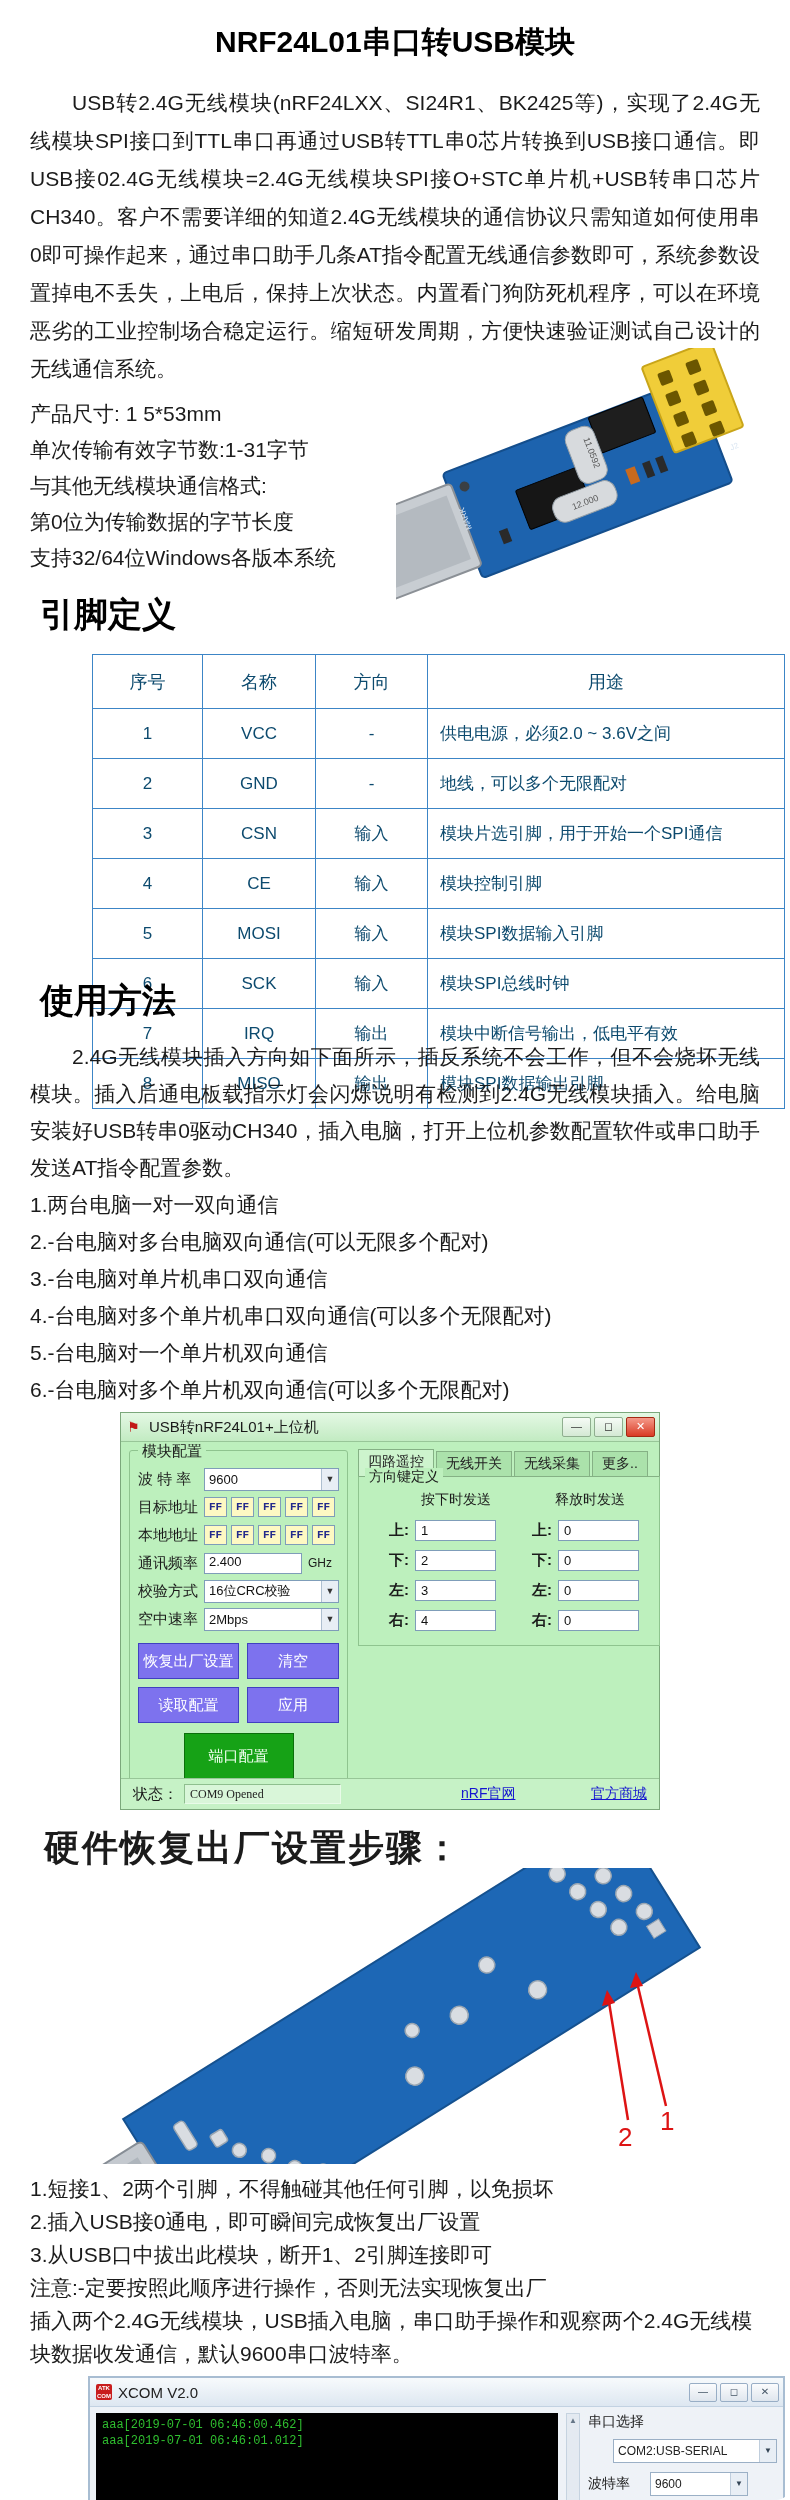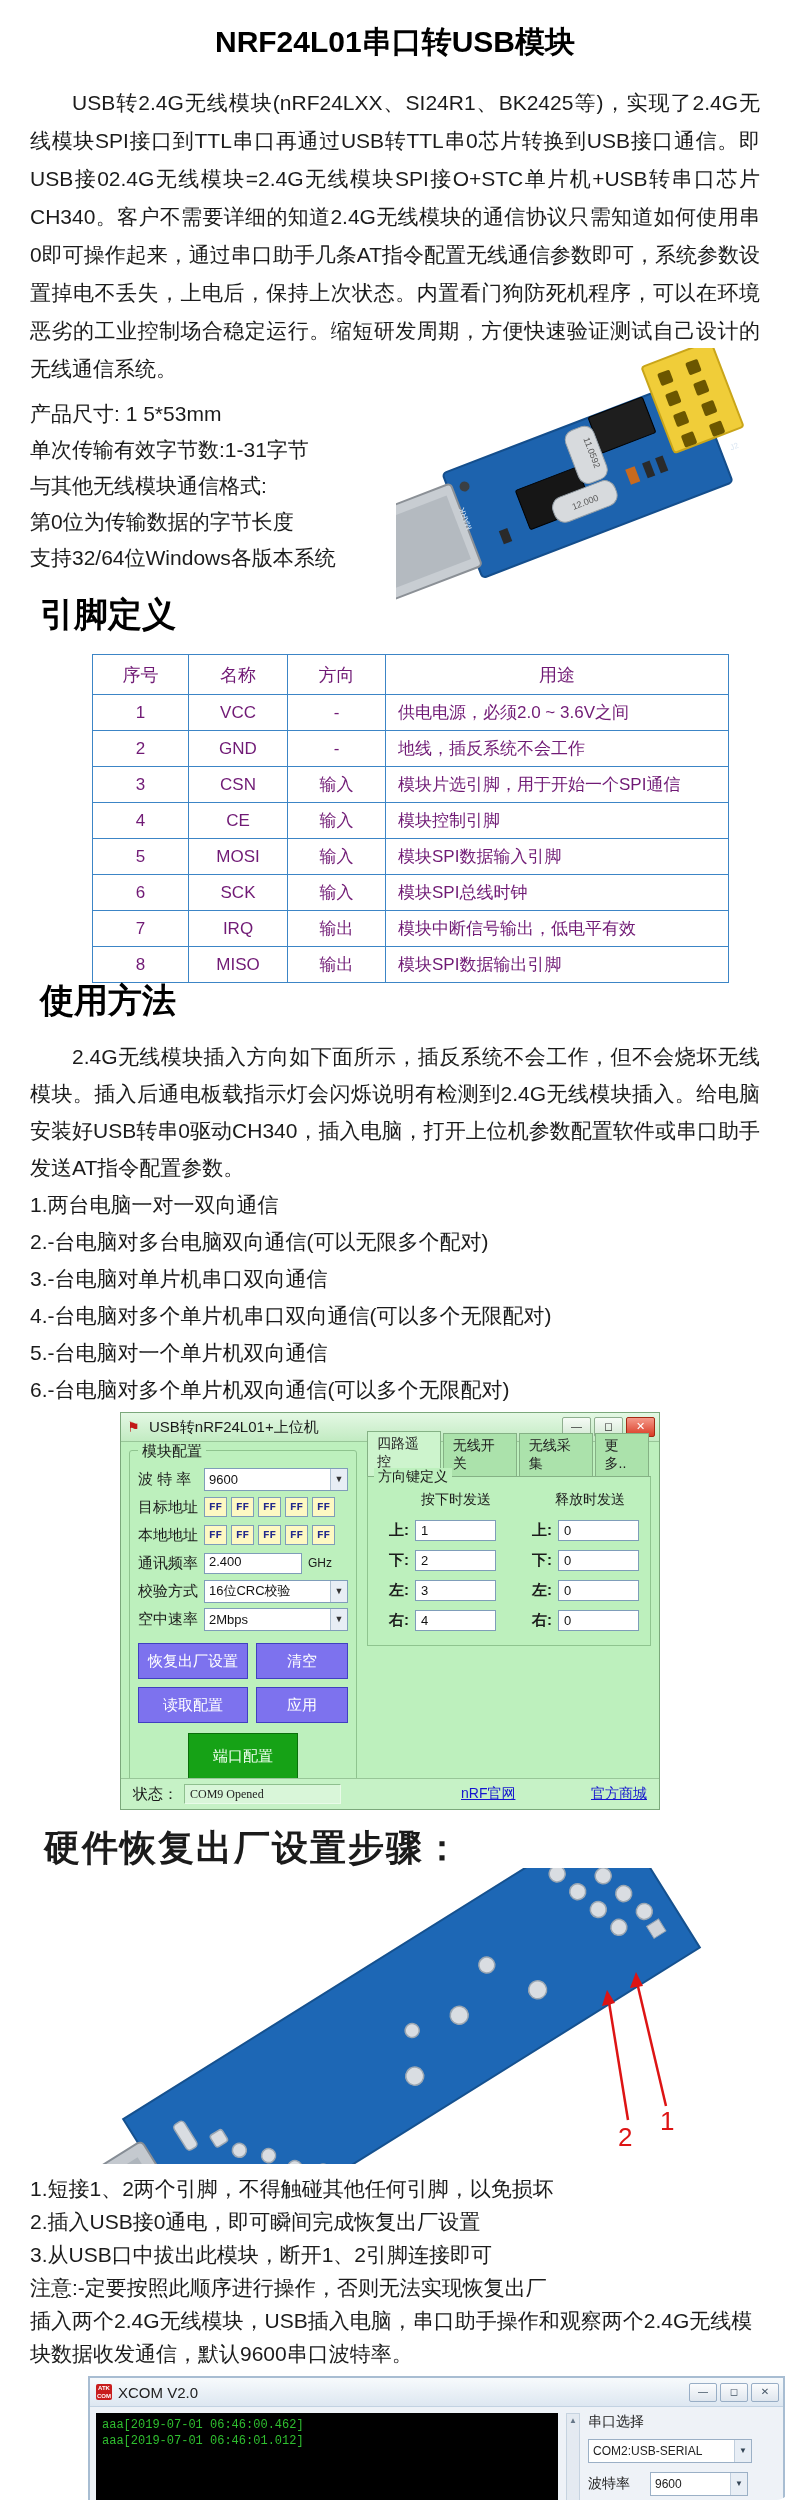--- a/index.html
+++ b/index.html
@@ -8,22 +8,22 @@
   
   .page-title{position:absolute;top:22px;left:0;width:100%;text-align:center;
               font-size:30px;font-weight:700;color:#000;}
   .intro{position:absolute;top:84px;left:30px;width:730px;font-size:21px;line-height:38px;
          text-indent:2em;text-align:justify;}
   .specs{position:absolute;top:396px;left:30px;font-size:21px;line-height:36px;}
   .sec-heading{position:absolute;left:40px;font-size:34px;font-weight:700;color:#000;}
   
   .pin-table{position:absolute;top:654px;left:92px;width:624px;border-collapse:collapse;
              table-layout:fixed;font-size:17px;}
-  .pin-table th,.pin-table td{border:1px solid #3c85c6;height:33px;padding:1px;text-align:center;
-             font-weight:400;color:#701a75;}
+  .pin-table th,.pin-table td{border:1px solid #3c85c6;height:33px;padding:8px;text-align:center;
+             font-weight:400;color:#0c4a6e;}
   .pin-table th{font-size:18px;height:37px;}
   .pin-table td.use,.pin-table th.use{text-align:left;padding-left:12px;}
   .c0{width:93px}.c1{width:96px}.c2{width:95px}.c3{width:340px}
   
   .usage-para{position:absolute;top:1038px;left:30px;width:730px;font-size:21px;line-height:37px;
               text-indent:2em;text-align:justify;}
   .modes{position:absolute;top:1186px;left:30px;font-size:21px;line-height:37px;}
   
   .appwin{position:absolute;top:1412px;left:120px;width:540px;height:398px;
           border:1px solid #7ba87b;background:#bdf0bd;box-sizing:border-box;font-size:15px;}
@@ -53,21 +53,21 @@
   .btngrid{display:grid;grid-template-columns:1fr 92px;gap:8px;margin-top:10px;}
   .pbtn{height:34px;background:#7d72ee;border:1px solid #4040c0;color:#fff;font-size:15px;
         display:flex;align-items:center;justify-content:center;text-align:center;}
   .portbtn{width:108px;height:44px;margin:10px auto 0;background:#16a216;border:1px solid #0b6f0b;
         color:#f0fff0;font-size:15px;display:flex;align-items:center;justify-content:center;}
   .rcol{flex:1;display:flex;flex-direction:column;}
   .tabs{display:flex;align-items:flex-end;height:26px;}
   .tab{padding:3px 9px;font-size:14px;background:#abe2ab;border:1px solid #85b185;
        border-bottom:none;margin-right:2px;color:#222;}
   .tab.active{background:#cdf4cd;padding-bottom:5px;}
-  .dirbox{border:1px solid #8fc48f;border-top:1px solid #85b185;padding:12px 11px 10px;position:relative;}
+  .dirbox{border:1px solid #8fc48f;border-top:1px solid #85b185;padding:12px 20px 10px;position:relative;}
   .dirbox>.legend{position:absolute;top:-9px;left:6px;background:#bdf0bd;padding:0 4px;font-size:14px;}
   .dhead{display:flex;font-size:14px;margin:2px 0 6px;}
   .dhead span:first-child{margin-left:42px;}
   .dhead span:last-child{margin-left:64px;}
   .dir-row{display:flex;align-items:center;height:30px;}
   .dir-lbl{width:30px;font-weight:700;font-size:15px;text-align:right;margin-right:6px;}
   .dbox{width:74px;height:19px;background:#fff;border:1px solid #7f9db9;font-size:13px;
         padding-left:5px;line-height:19px;color:#111;}
   .dir-row .gap{width:26px;}
   .startbtn{margin-top:12px;height:66px;background:#00b400;border:1px solid #007d00;
@@ -98,21 +98,21 @@
         font-family:"Liberation Mono","DejaVu Sans Mono",monospace;font-size:12px;line-height:16px;color:#2fbf2f;}
   .tscroll{width:14px;height:150px;background:#e4eaf1;border:1px solid #c6d3e0;box-sizing:border-box;
         font-size:8px;text-align:center;color:#678;line-height:14px;}
   .xpanel{flex:1;font-size:14px;}
   .xpanel .xrow{display:flex;align-items:center;margin-top:9px;}
   .xpanel .xlbl{width:62px;}
   .xcombo{height:22px;background:#fff;border:1px solid #9bb0c6;display:flex;align-items:center;
         font-size:12px;padding-left:4px;color:#222;}
   .xcombo .arr{margin-left:auto;width:16px;height:100%;background:#e8eef5;border-left:1px solid #c0cedd;
         font-size:8px;line-height:21px;text-align:center;color:#345;}
-  .portsel{width:158px;margin-top:8px;}
+  .portsel{width:158px;margin-top:8px;margin-left:25px;}
   .xsmall{width:92px;}
 </style>
 </head>
 <body>
 
 <div id="page">
 
   <div class="page-title">NRF24L01串口转USB模块</div>
 
   <div class="intro">USB转2.4G无线模块(nRF24LXX、SI24R1、BK2425等)，实现了2.4G无线模块SPI接口到TTL串口再通过USB转TTL串0芯片转换到USB接口通信。即USB接02.4G无线模块=2.4G无线模块SPI接O+STC单片机+USB转串口芯片CH340。客户不需要详细的知道2.4G无线模块的通信协议只需知道如何使用串0即可操作起来，通过串口助手几条AT指令配置无线通信参数即可，系统参数设置掉电不丢失，上电后，保持上次状态。内置看门狗防死机程序，可以在环境恶劣的工业控制场合稳定运行。缩短研发周期，方便快速验证测试自己设计的无线通信系统。</div>
@@ -185,21 +185,21 @@
     <tr>
       <td>1</td>
           <td>VCC</td>
       <td>-</td>
           <td class="use">供电电源，必须2.0 ~ 3.6V之间</td>
     </tr>
     <tr>
       <td>2</td>
           <td>GND</td>
       <td>-</td>
-          <td class="use">地线，插反系统不会工作</td>
+          <td class="use">地线，可以多个无限配对</td>
     </tr>
     <tr>
       <td>3</td>
           <td>CSN</td>
       <td>输入</td>
           <td class="use">模块片选引脚，用于开始一个SPI通信</td>
     </tr>
     <tr>
       <td>4</td>
           <td>CE</td>

